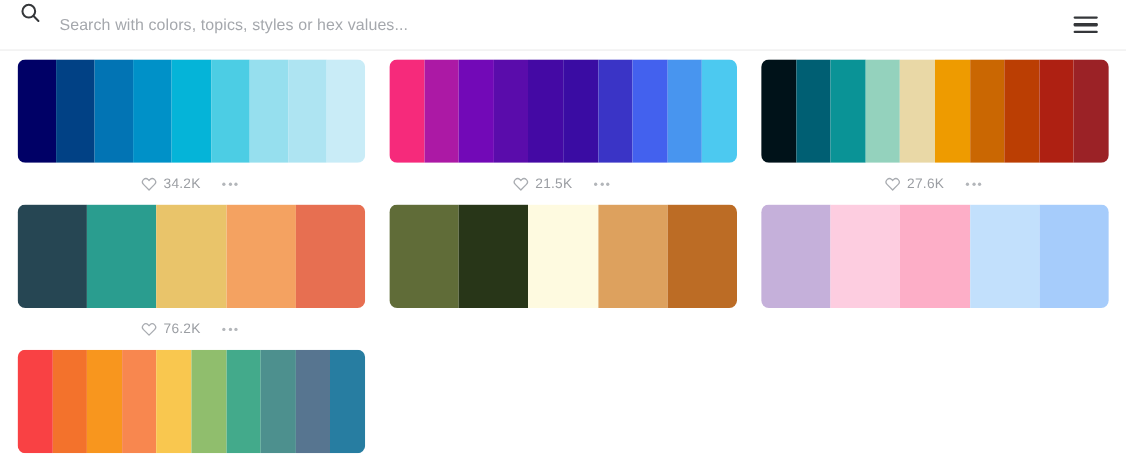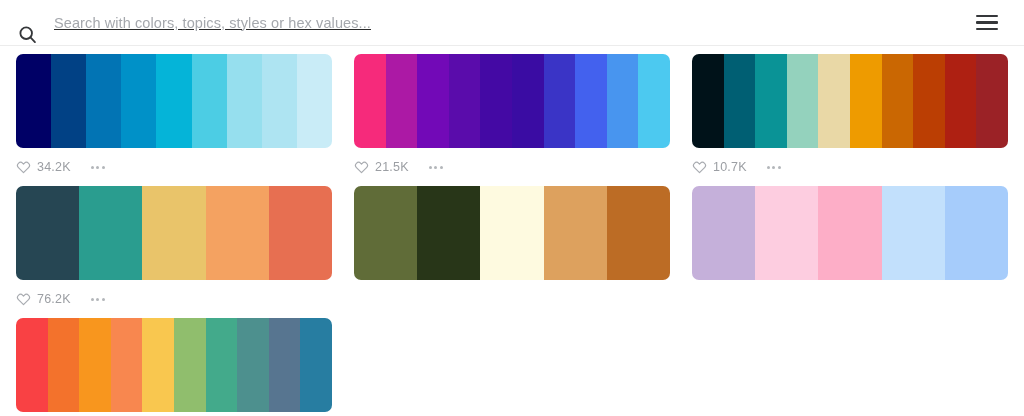--- a/index.html
+++ b/index.html
@@ -25,24 +25,23 @@
     background: #ffffff;
     border-bottom: 1px solid #ececec;
     display: flex;
     align-items: center;
     padding: 0 24px 0 16px;
     position: relative;
   }
 
   .search-wrap {
     display: flex;
-    align-items: flex-end;
+    align-items: flex-start;
     flex: 1 1 auto;
     height: 100%;
-    text-decoration: underline;
   }
 
   .search-icon {
     width: 22px;
     height: 22px;
     flex: 0 0 auto;
     margin-right: 16px;
     display: flex;
     align-items: center;
     justify-content: center;
@@ -109,21 +108,21 @@
 
   .swatch {
     flex: 1 1 0;
     height: 100%;
   }
 
   .card-footer {
     height: 38px;
     display: flex;
     align-items: center;
-    justify-content: flex-start;
+    justify-content: center;
     gap: 6px;
     padding-right: 2px;
   }
 
   .like-group {
     display: flex;
     align-items: center;
     gap: 6px;
     cursor: pointer;
     color: #a9acb1;
@@ -244,21 +243,21 @@
         <div class="swatch" style="background: rgb(202, 103, 2);"></div>
         <div class="swatch" style="background: rgb(187, 62, 3);"></div>
         <div class="swatch" style="background: rgb(174, 32, 18);"></div>
         <div class="swatch" style="background: rgb(155, 34, 38);"></div>
       </div>
       <div class="card-footer">
         <div class="like-group">
           <span class="heart-icon"><svg viewBox="0 0 24 24" width="15" height="15" fill="none" stroke="currentColor" stroke-width="1.9" stroke-linejoin="round">
               <path d="M12 20.3 3.9 12.2a4.9 4.9 0 0 1 0-6.9 4.9 4.9 0 0 1 6.9 0l1.2 1.2 1.2-1.2a4.9 4.9 0 0 1 6.9 0 4.9 4.9 0 0 1 0 6.9Z"></path>
             </svg></span>
-          <span class="like-count">10.7K</span>
+          <span class="like-count">27.6K</span>
         </div>
         <div class="more-icon">
           <i></i>
           <i></i>
           <i></i>
         </div>
       </div>
     </div>
     <div class="palette-card">
       <div class="swatch-strip">

